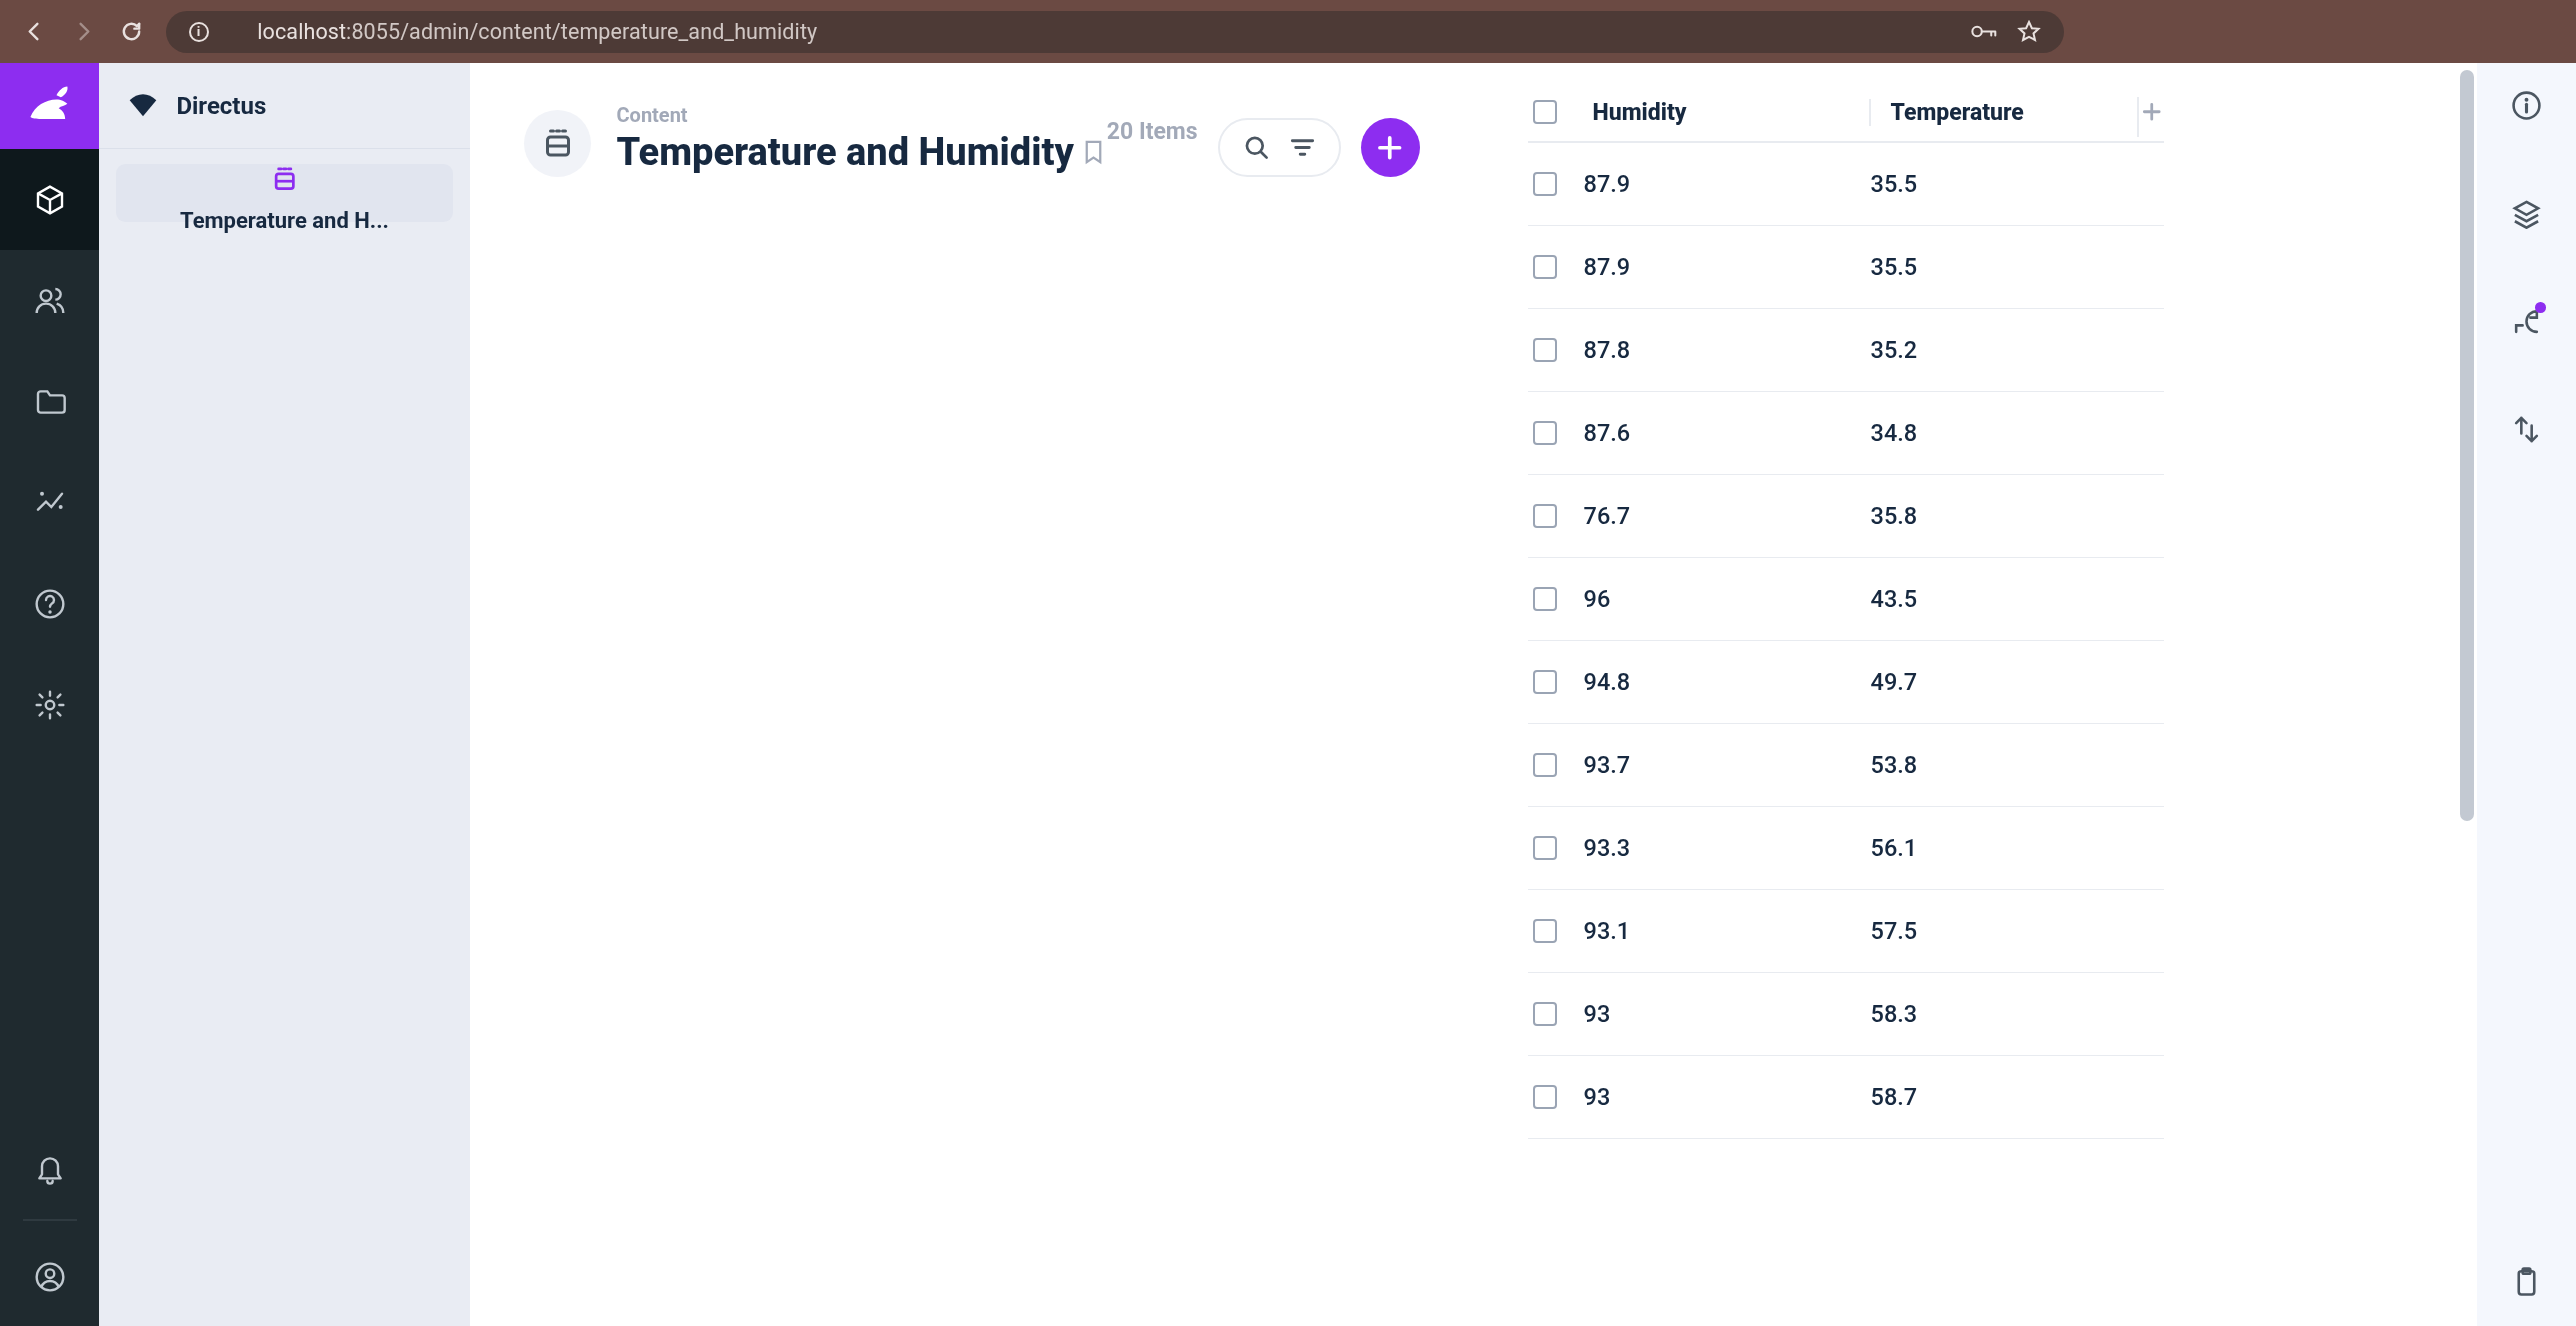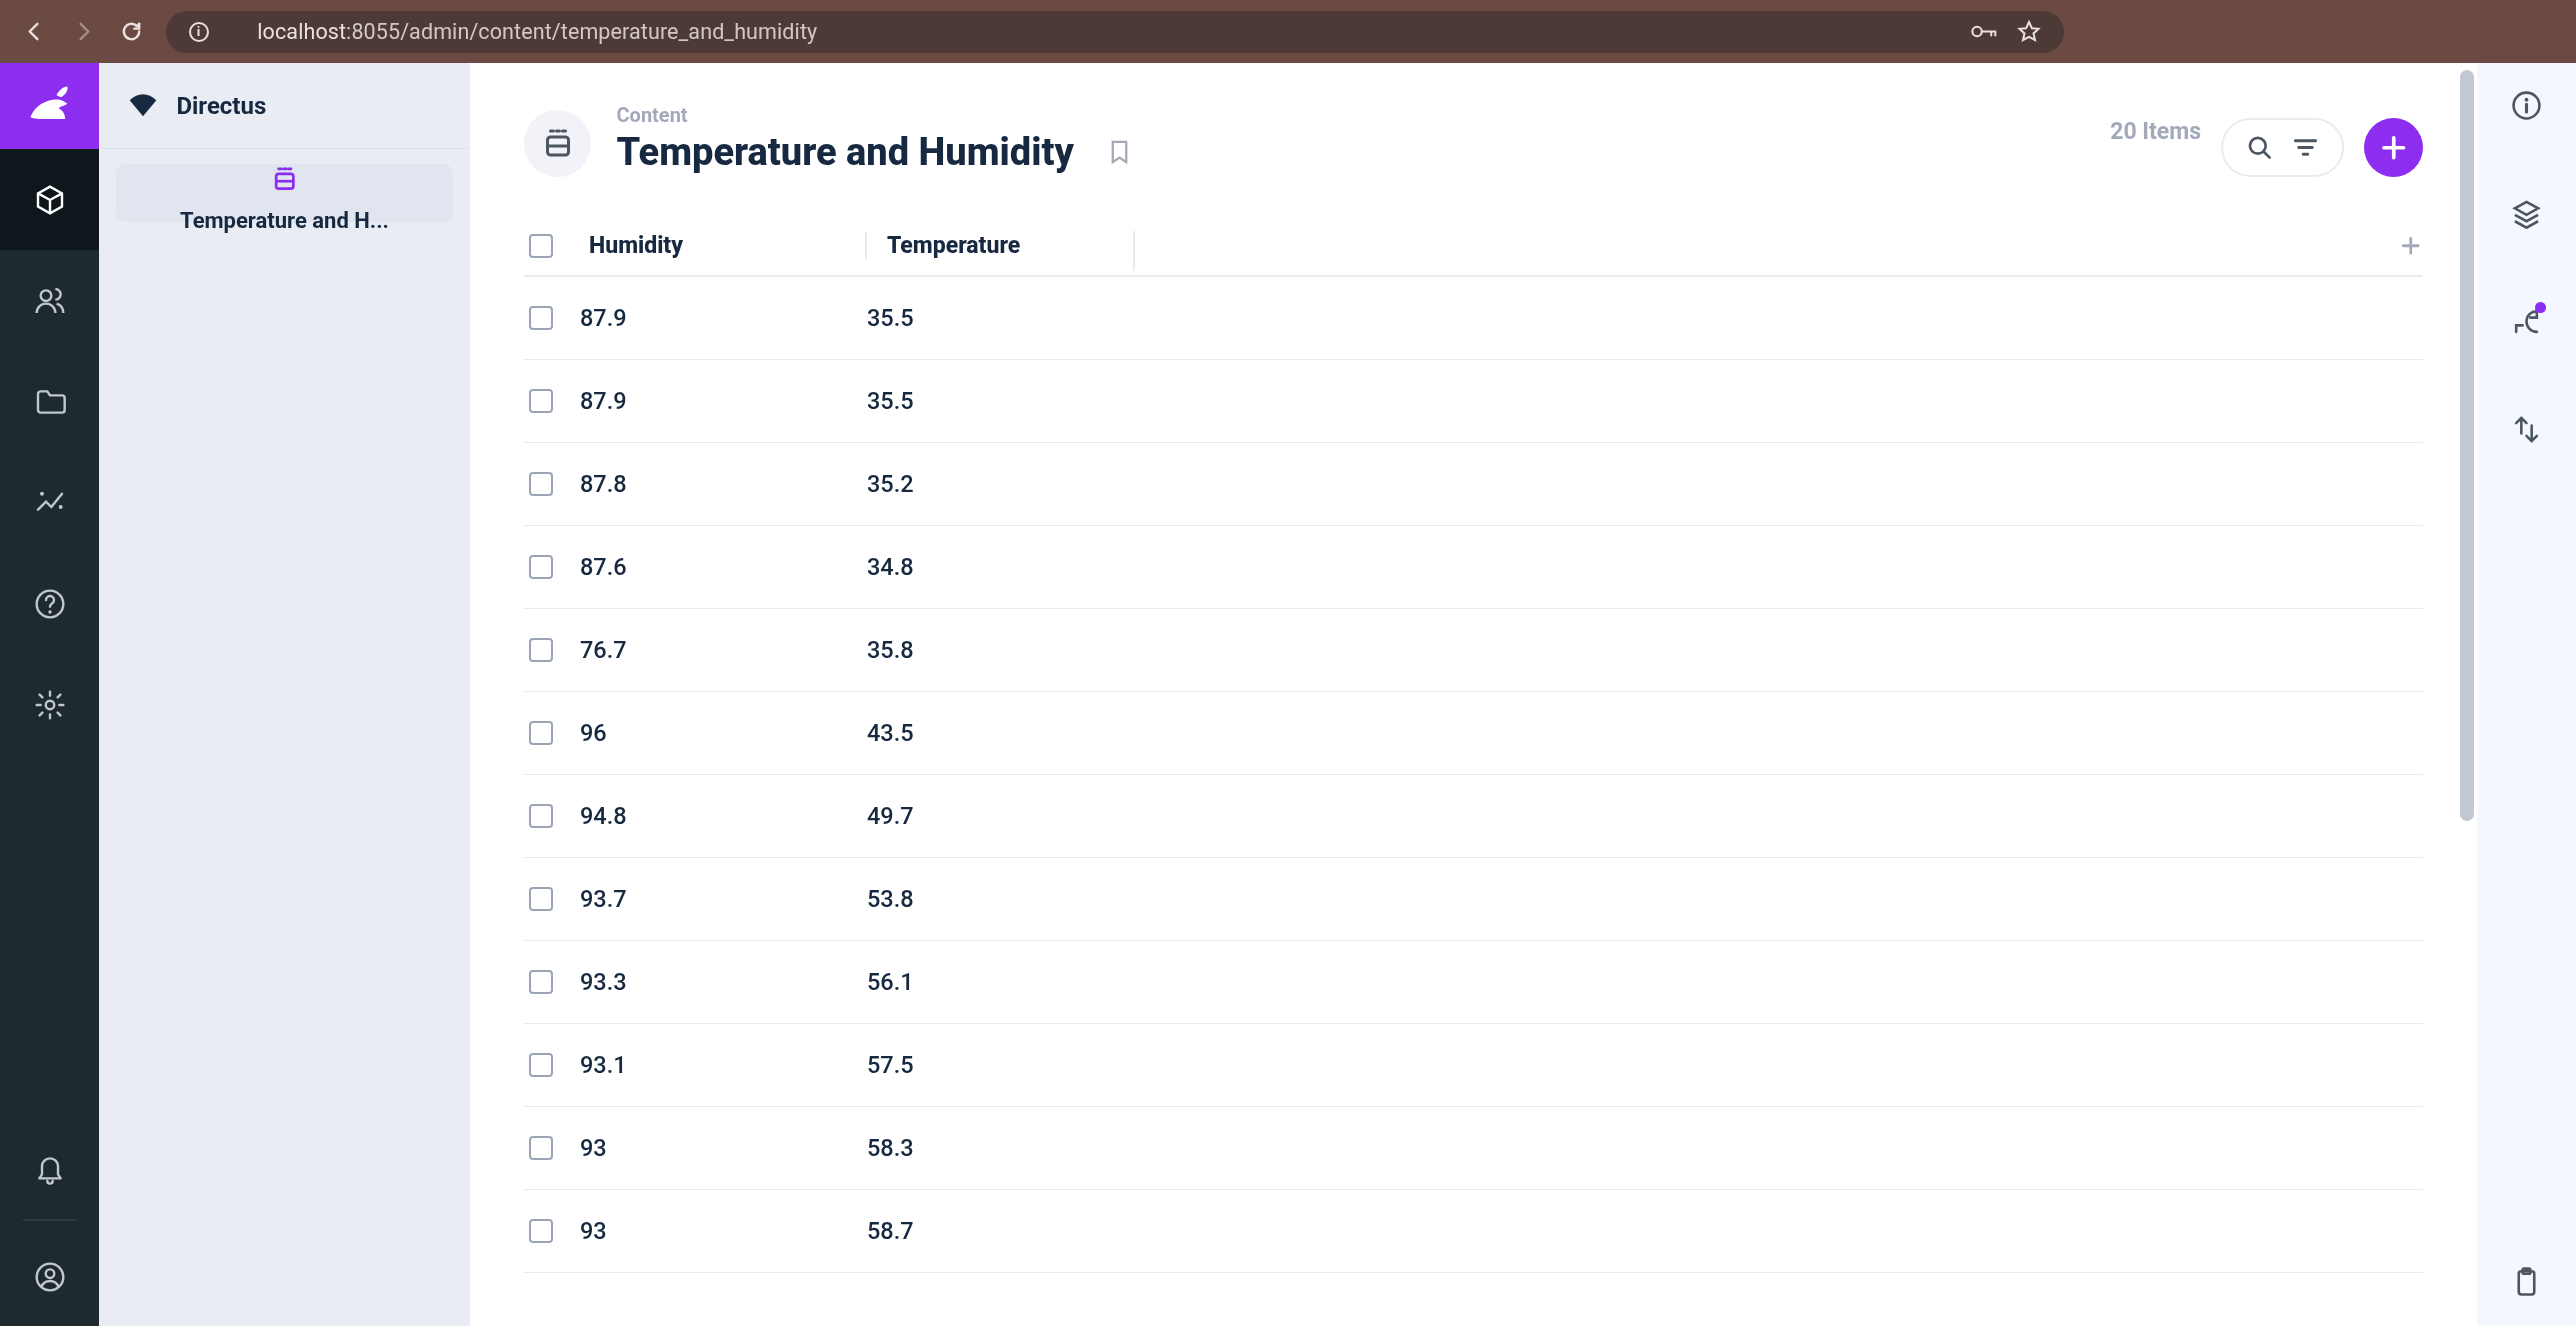--- a/index.html
+++ b/index.html
@@ -46,27 +46,27 @@
   
   .sidebar{width:371px;background:var(--bg-sidebar);display:flex;flex-direction:column;}
   .side-header{height:86px;display:flex;align-items:center;gap:17.4px;padding:0 28px;border-bottom:0.7px solid #dbe0ea;}
   .side-title{font-size:24px;font-weight:700;color:var(--text);}
   .side-nav{padding:14.8px 17.4px;}
   .side-item{height:58px;border-radius:9.4px;display:flex;align-items:center;gap:14.8px;padding:0 16px;font-size:22px;font-weight:700;color:var(--text);flex-direction:column;}
   .side-item.active{background:var(--bg-active);}
   .side-item .collection-icon{width:29.5px;height:29.5px;color:var(--purple);}
 
   
-  .main{flex:1;background:var(--bg-main);display:flex;flex-direction:column;overflow:hidden;position:relative;}
+  .main{flex:1;background:var(--bg-main);display:flex;overflow:hidden;position:relative;}
   .main-header{display:flex;align-items:flex-start;padding:40px 54px 20px 54px;}
   .hdr-iconwrap{width:67px;height:67px;border-radius:50%;background:#f1f3f8;display:flex;align-items:center;justify-content:center;margin-right:25.5px;margin-top:6.7px;}
   .hdr-iconwrap svg{color:#4b5661;}
   .hdr-titles{display:flex;flex-direction:column;}
   .hdr-breadcrumb{font-size:20px;font-weight:700;color:var(--text-muted);margin-bottom:2.7px;}
-  .hdr-title-row{display:flex;align-items:center;gap:32px;}
+  .hdr-title-row{display:flex;align-items:center;gap:6px;}
   .hdr-title{font-size:38px;font-weight:800;color:var(--text);}
   .bookmark-icon{color:var(--text-muted);}
   .hdr-actions{margin-left:auto;display:flex;gap:20px;margin-top:14.8px;}
   .item-count{font-size:23px;font-weight:700;color:var(--text-muted);}
   .pill{height:59px;border-radius:29.5px;background:#fff;border:2px solid var(--border);display:flex;align-items:center;padding:0 23px;gap:19px;}
   .pill svg{color:#4b5661;}
   .add-btn{width:59px;height:59px;border-radius:50%;background:var(--purple);display:flex;align-items:center;justify-content:center;color:white;}
 
   
   .table{padding:20px 54px 0 54px;}

